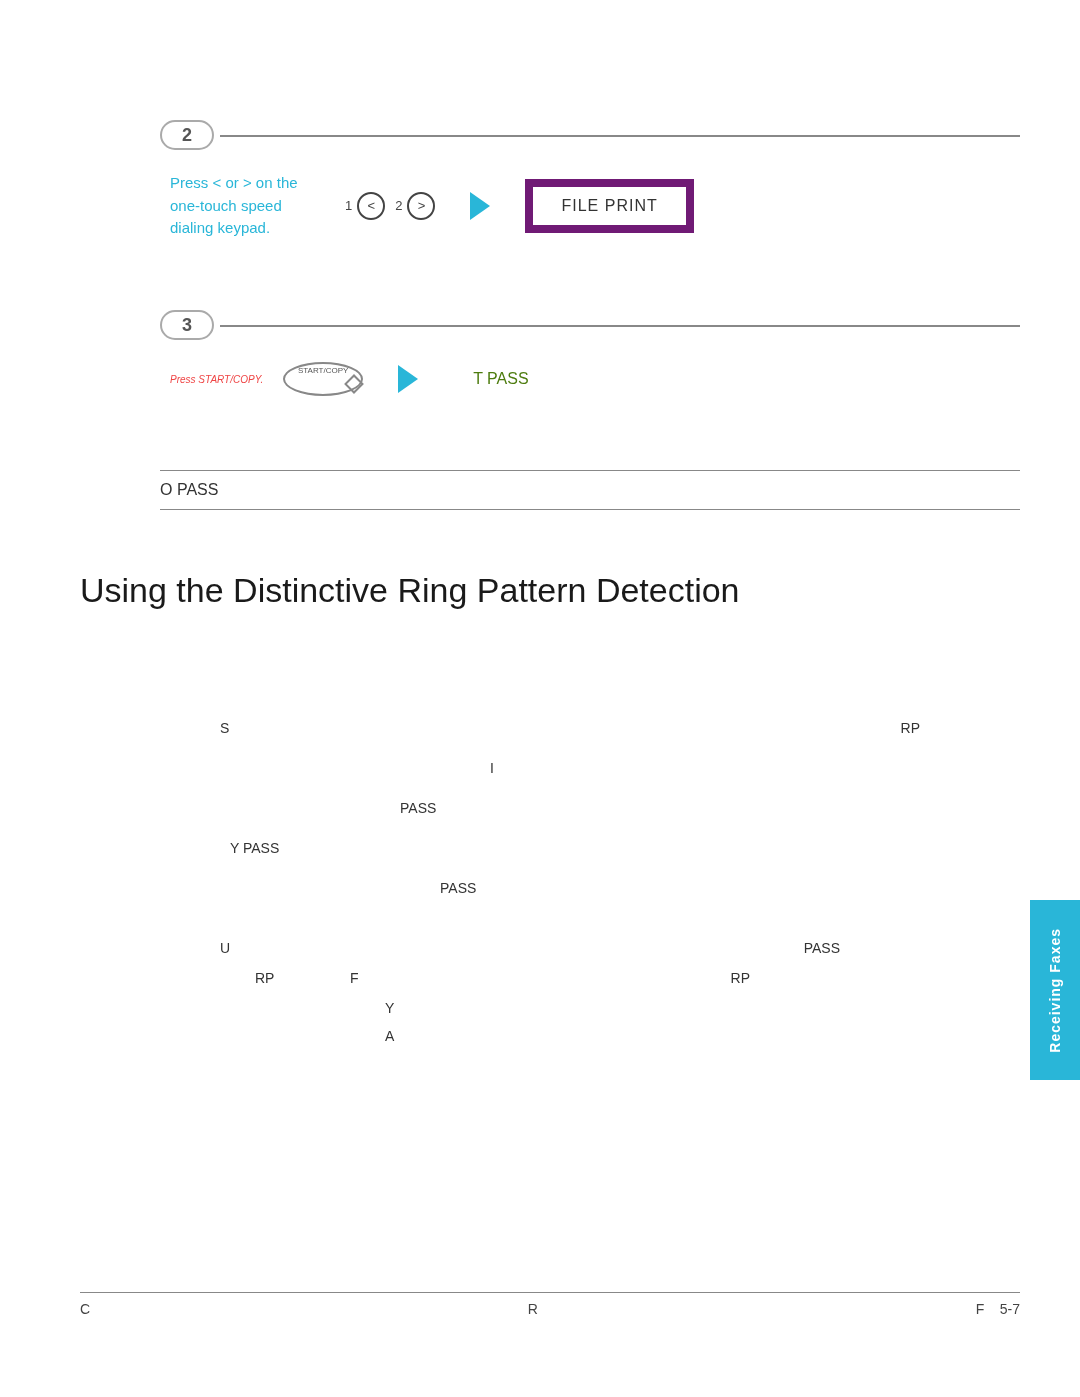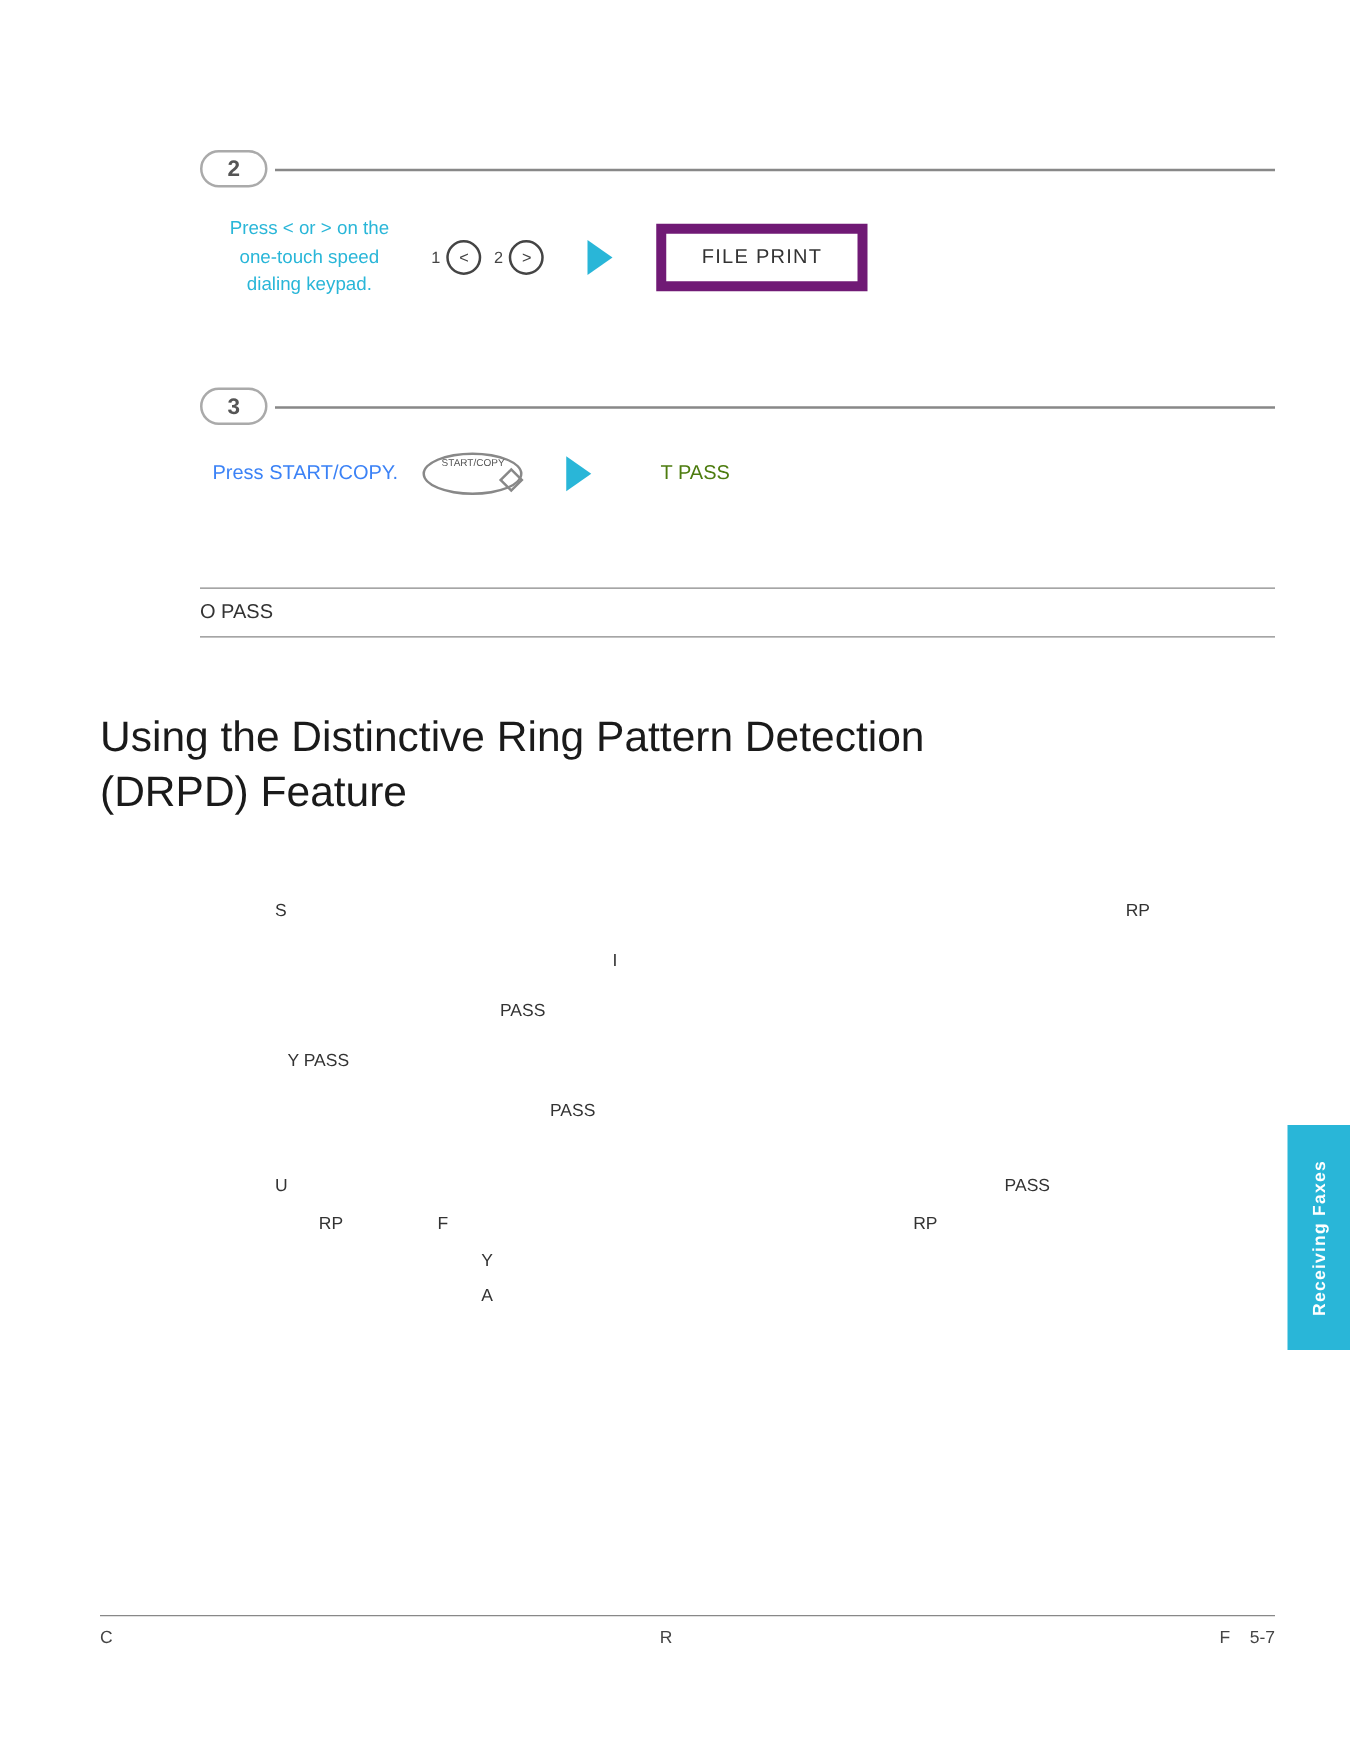--- a/index.html
+++ b/index.html
@@ -49,21 +49,21 @@
       align-items: center;
       gap: 20px;
       margin-top: 10px;
       padding-left: 10px;
     }
 
     .instruction-text {
       color: #29b6d8;
       font-size: 15px;
       line-height: 1.5;
-      text-align: center;
+      text-align: left;
       width: 155px;
     }
 
     .keypad-icons {
       display: flex;
       align-items: center;
       gap: 4px;
       font-size: 22px;
       color: #444;
     }
@@ -98,24 +98,25 @@
 
     .step3-body {
       display: flex;
       align-items: center;
       gap: 20px;
       margin-top: 10px;
       padding-left: 10px;
     }
 
     .start-copy-label {
-      color: #3b82f6;
-      font-size: 16px;
+      color: #ef4444;
+      font-size: 10px;
       font-weight: normal;
       white-space: nowrap;
+      font-style: italic;
     }
 
     .start-copy-button {
       display: inline-flex;
       flex-direction: column;
       align-items: center;
       justify-content: center;
     }
 
     .button-ellipse {
@@ -290,21 +291,20 @@
       <div class="t-pass">T        PASS</div>
     </div>
   </div>
 
   <div style="position:absolute; top:470px; left:160px; right:60px;">
     <div class="table-row">O          PASS</div>
   </div>
 
   <div class="section-heading">
     <div>Using the Distinctive Ring Pattern Detection</div>
-    <div>(DRPD) Feature</div>
   </div>
 
   <div style="position:absolute; top:720px; left:220px;" class="scattered-text">S</div>
   <div style="position:absolute; top:720px; right:160px;" class="scattered-text">RP</div>
   <div style="position:absolute; top:760px; left:490px;" class="scattered-text">I</div>
   <div style="position:absolute; top:800px; left:400px;" class="scattered-text">PASS</div>
   <div style="position:absolute; top:840px; left:230px;" class="scattered-text">Y      PASS</div>
   <div style="position:absolute; top:880px; left:440px;" class="scattered-text">PASS</div>
 
   <div style="position:absolute; top:940px; left:220px;" class="scattered-text">U</div>

